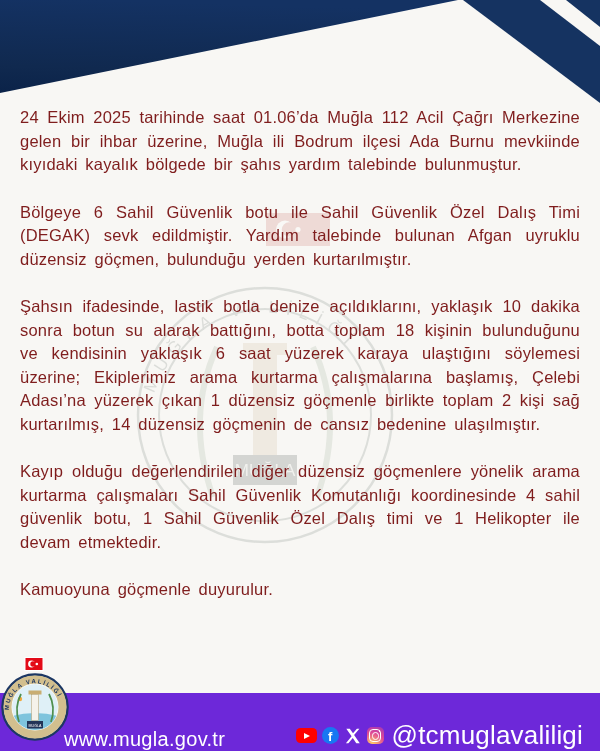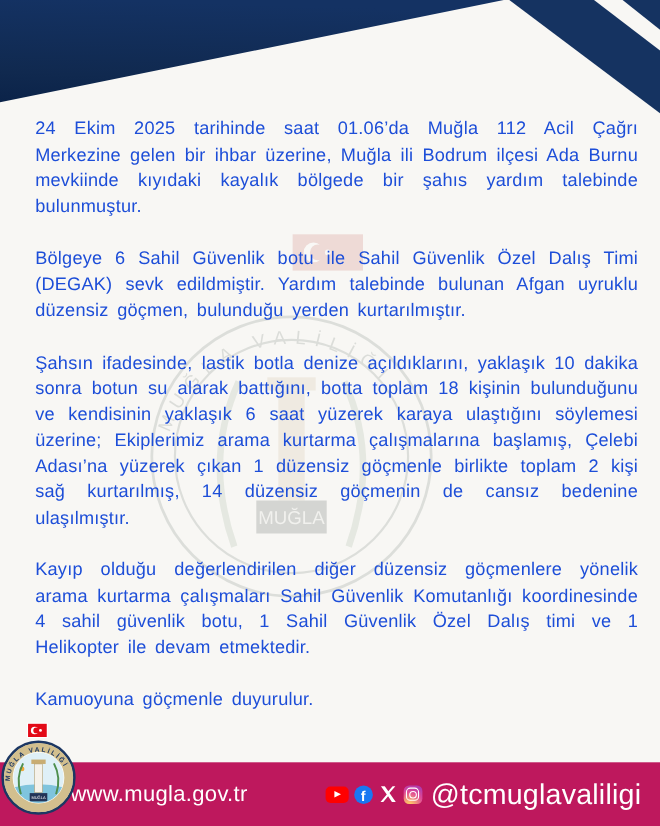--- a/index.html
+++ b/index.html
@@ -11,25 +11,25 @@
   
   .header-graphic{position:absolute;top:0;left:0;z-index:2;display:block;}
   
   .watermark{position:absolute;left:115px;top:205px;width:300px;height:360px;z-index:0;opacity:.20;pointer-events:none;}
   
   .content{
     position:absolute;top:106px;left:0;right:0;z-index:1;
     padding:0 20px;
   }
   .content p{
-    margin:0 0 24px 12px;
+    margin:0 0 24px 0;
     font-size:16.5px;line-height:23.5px;
     letter-spacing:.2px;word-spacing:3px;
     text-align:justify;text-align-last:left;
-    color:#1d4ed8;
+    color:#7f1d1d;
   }
   .content p:last-child{margin-bottom:0;}
   
   .footer-bar{
     position:absolute;left:0;right:0;bottom:0;height:58px;z-index:2;
     display:flex;align-items:center;
     padding:0 17px 0 64px;box-sizing:border-box;
   }
   .website{color:#fff;font-size:20px;letter-spacing:.3px;}
   .social{display:flex;align-items:center;gap:5px;margin-left:auto;}
@@ -94,21 +94,21 @@
   </div>
 
   <main class="content">
     <p>24 Ekim 2025 tarihinde saat 01.06’da Muğla 112 Acil Çağrı Merkezine gelen bir ihbar üzerine, Muğla ili Bodrum ilçesi Ada Burnu mevkiinde kıyıdaki kayalık bölgede bir şahıs yardım talebinde bulunmuştur.</p>
     <p>Bölgeye 6 Sahil Güvenlik botu ile Sahil Güvenlik Özel Dalış Timi (DEGAK) sevk edildmiştir. Yardım talebinde bulunan Afgan uyruklu düzensiz göçmen, bulunduğu yerden kurtarılmıştır.</p>
     <p>Şahsın ifadesinde, lastik botla denize açıldıklarını, yaklaşık 10 dakika sonra botun su alarak battığını, botta toplam 18 kişinin bulunduğunu ve kendisinin yaklaşık 6 saat yüzerek karaya ulaştığını söylemesi üzerine; Ekiplerimiz arama kurtarma çalışmalarına başlamış, Çelebi Adası’na yüzerek çıkan 1 düzensiz göçmenle birlikte toplam 2 kişi sağ kurtarılmış, 14 düzensiz göçmenin de cansız bedenine ulaşılmıştır.</p>
     <p>Kayıp olduğu değerlendirilen diğer düzensiz göçmenlere yönelik arama kurtarma çalışmaları Sahil Güvenlik Komutanlığı koordinesinde 4 sahil güvenlik botu, 1 Sahil Güvenlik Özel Dalış timi ve 1 Helikopter ile devam etmektedir.</p>
     <p>Kamuoyuna göçmenle duyurulur.</p>
   </main>
 
-  <footer class="footer-bar" style="background:#be185d;">
+  <footer class="footer-bar" style="background:#6d28d9;align-items:flex-end;">
     <span class="website">www.mugla.gov.tr</span>
     <div class="social">
       <span class="ic ic-yt">
           <span class="tri"></span>
         </span>
       <span class="ic ic-fb">
           <span>f</span>
         </span>
       <span class="ic ic-x">
         <svg width="18" height="16" viewBox="0 0 16 16">

